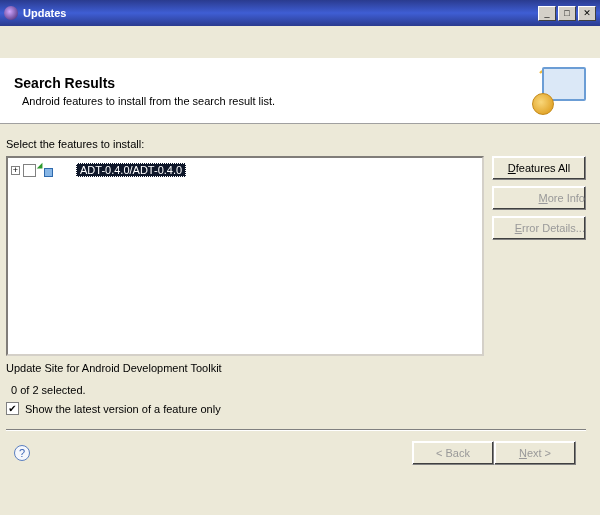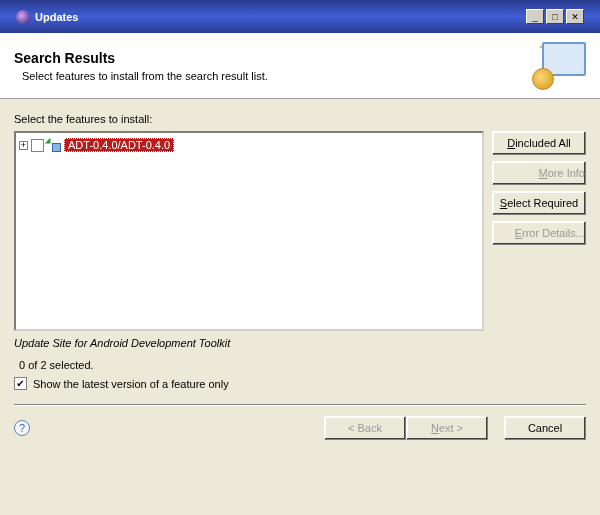--- a/index.html
+++ b/index.html
@@ -7,26 +7,26 @@
     margin: 0;
     padding: 0;
     font-family: Tahoma, Arial, sans-serif;
     font-size: 11px;
     background: #ece9d8;
     width: 600px;
     height: 515px;
     overflow: hidden;
   }
   .titlebar {
-    height: 33px;
+    height: 26px;
     background: linear-gradient(to bottom, #2a3b8f 0%, #3f5ed4 50%, #2a3b8f 100%);
     color: #fff;
     display: flex;
     align-items: center;
-    padding: 0 16px;
+    padding: 0 4px;
     font-size: 11px;
   }
   .titlebar .eclipse-icon {
     width: 14px; height: 14px;
     background: radial-gradient(circle at 40% 40%, #cfa6ff, #3a1d66);
     border-radius: 50%;
     margin-right: 5px;
   }
   .titlebar .title { flex: 1; font-weight: bold; }
   .title-buttons { display: flex; gap: 2px; }
@@ -44,20 +44,21 @@
     cursor: pointer;
   }
   .banner {
     background: #fff;
     border-bottom: 1px solid #a0a0a0;
     padding: 20px 14px;
     display: flex;
     align-items: center;
     justify-content: space-between;
     height: 66px;
+    margin-top: 32px;
   }
   .banner-text h1 {
     margin: 0 0 4px 0;
     font-size: 14px;
     font-weight: bold;
     color: #000;
   }
   .banner-text p {
     margin: 0;
     font-size: 11px;
@@ -85,21 +86,21 @@
   .arrow-swirl {
     position: absolute;
     left: 4px; top: 2px;
     width: 22px; height: 22px;
     border: 2px solid #f0b93a;
     border-left-color: transparent;
     border-bottom-color: transparent;
     border-radius: 50%;
   }
   .content {
-    padding: 10px 14px 0 14px;
+    padding: 10px 14px 0 6px;
   }
   .inst {
     margin: 4px 0 6px 0;
     color: #000;
   }
   .list-area {
     display: flex;
     gap: 8px;
     align-items: flex-start;
   }
@@ -148,23 +149,24 @@
     left: 0; top: 0;
     width: 0; height: 0;
     border-left: 4px solid #2e9a2e;
     border-top: 4px solid transparent;
     border-bottom: 4px solid transparent;
     transform: rotate(45deg);
   }
   .tree-label {
     padding: 1px 4px;
     color: #fff;
-    background: #b91c1c;
+    background: #0f172a;
     outline: 1px dotted #fff;
     outline-offset: -1px;
+    margin-left: 20px;
   }
   .side-buttons {
     width: 94px;
     display: flex;
     flex-direction: column;
     gap: 6px;
   }
   .sbtn {
     height: 24px;
     background: #ece9d8;
@@ -176,21 +178,20 @@
     display: flex;
     align-items: center;
     justify-content: center;
     color: #000;
   }
   .sbtn.disabled { color: #999; justify-content: flex-end; }
   .sbtn .und { text-decoration: underline; }
   .status {
     margin: 6px 0 10px 0;
     color: #000;
-    font-style: italic;
   }
   .sel-count { margin: 6px 5px; color: #000; }
   .chk-row {
     display: flex;
     align-items: center;
     gap: 6px;
     margin: 4px 0;
   }
   .chk {
     width: 13px; height: 13px;
@@ -255,21 +256,21 @@
   <div class="title-buttons">
     <div class="title-btn">_</div>
     <div class="title-btn">□</div>
     <div class="title-btn">✕</div>
   </div>
 </div>
 
 <div class="banner">
   <div class="banner-text">
     <h1>Search Results</h1>
-    <p>Select features to install from the search result list.</p>
+    <p>Android features to install from the search result list.</p>
   </div>
   <div class="banner-art">
     <div class="arrow-swirl"></div>
     <div class="monitor"></div>
     <div class="disc"></div>
   </div>
 </div>
 
 <div class="content">
   <div class="inst">Select the features to install:</div>
@@ -282,27 +283,24 @@
         <div class="feat-icon">
           <div class="arr"></div>
             <div class="box"></div>
         </div>
         <span class="tree-label">ADT-0.4.0/ADT-0.4.0</span>
       </div>
     </div>
 
     <div class="side-buttons">
       <div class="sbtn">
-          <span><span class="und">D</span><span>included All</span></span>
+          <span><span class="und">D</span><span>features All</span></span>
         </div>
       <div class="sbtn disabled">
           <span><span class="und">M</span>ore Info</span>
-        </div>
-      <div class="sbtn">
-          <span><span class="und">S</span>elect Required</span>
         </div>
       <div class="sbtn disabled">
           <span><span class="und">E</span>rror Details...</span>
         </div>
     </div>
   </div>
 
   <div class="status">Update Site for Android Development Toolkit</div>
 
   <div class="sel-count">0 of 2 selected.</div>
@@ -319,16 +317,13 @@
   <div class="help">?</div>
   <div class="footer-spacer"></div>
   <div class="navgroup">
     <div class="fbtn nav disabled">
         <span>&lt; Back</span>
       </div>
     <div class="fbtn nav disabled">
         <span><span class="und">N</span>ext &gt;</span>
       </div>
   </div>
-  <div class="fbtn">
-      <span>Cancel</span>
-    </div>
 </div>
 
 </body></html>

